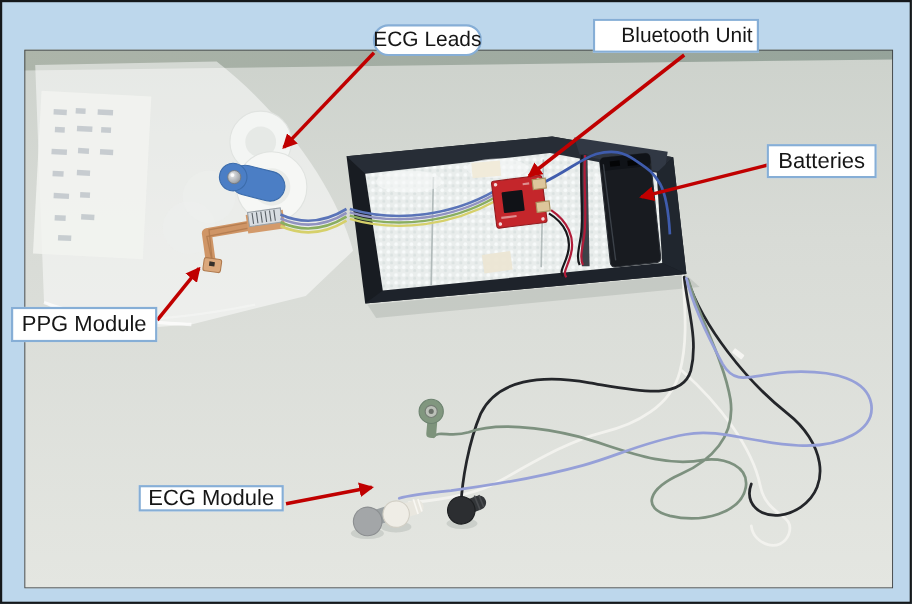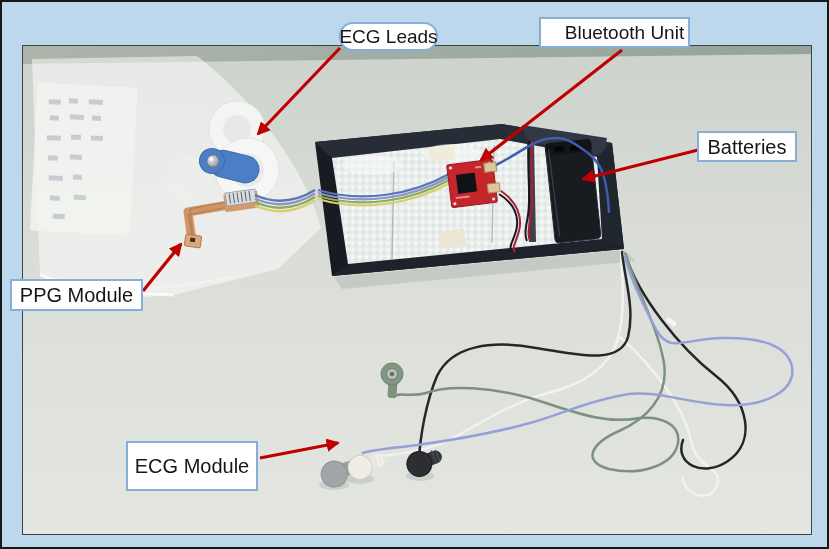--- a/index.html
+++ b/index.html
@@ -17,21 +17,21 @@
   .callout{
     position:absolute; box-sizing:border-box;
     background:var(--label-bg); border:2px solid var(--label-border); color:var(--label-text);
     display:flex; align-items:center; justify-content:center;
     font-size:19px; line-height:1; white-space:nowrap; z-index:5;
   }
   .cl-ecg-leads      {left:337px; top:20px;  width:99px; height:29px;border-radius:14px;}
   .cl-bluetooth-unit {left:537px; top:15px;  width:151px; height:31px;padding-left:20px;}
   .cl-batteries      {left:695px; top:129px; width:100px; height:31px; font-size:20px;}
   .cl-ppg-module     {left:8px;   top:277px; width:133px; height:32px; font-size:20px;}
-  .cl-ecg-module     {left:124px; top:439px; width:132px; height:50px; font-size:20px;}
+  .cl-ecg-module     {left:124px; top:439px; width:132px; height:24px; font-size:20px;}
   .arrow-line{stroke:var(--arrow); stroke-width:3.2; fill:none;}
   .ah{fill:var(--arrow);}
 </style>
 </head>
 <body>
 
 <div class="stage">
 
   <svg class="photo" viewBox="0 0 790 490" xmlns="http://www.w3.org/2000/svg">
     <defs>

